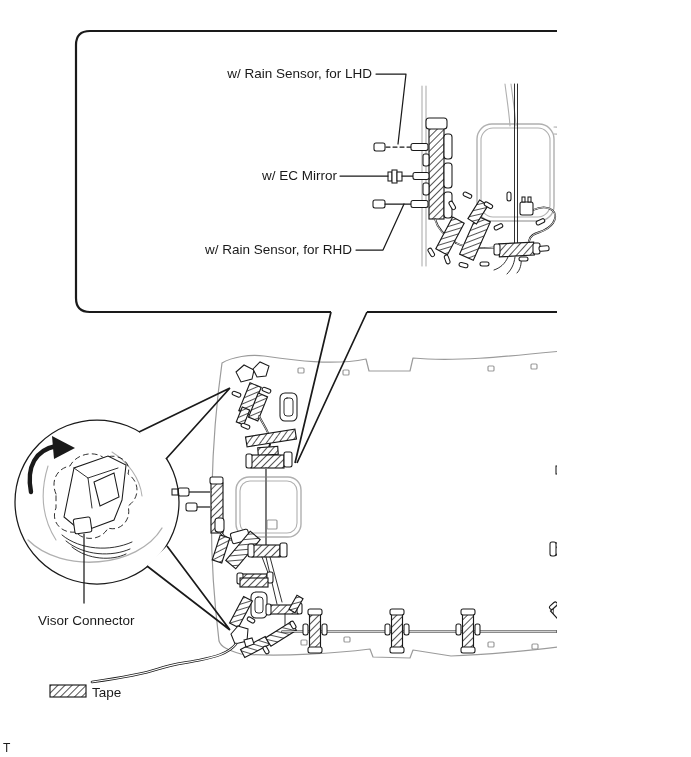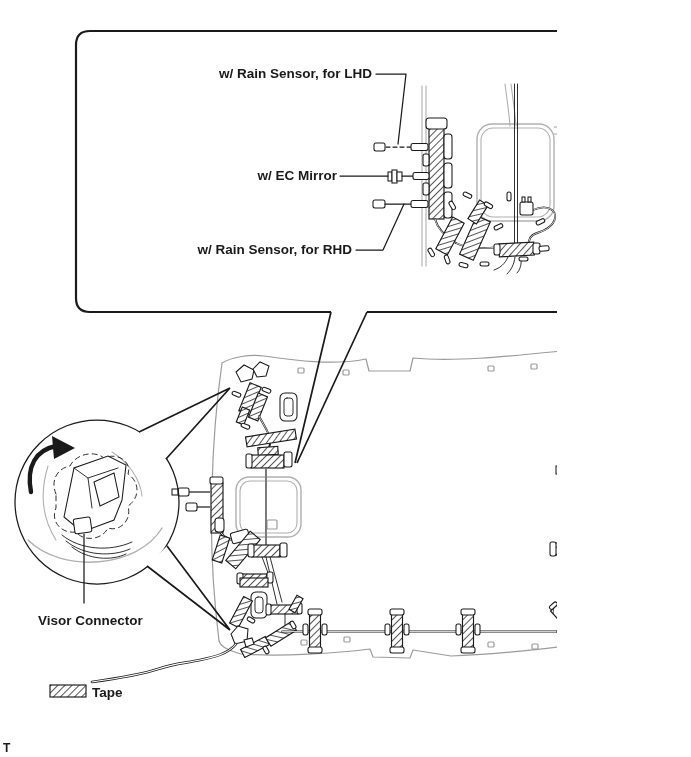--- a/index.html
+++ b/index.html
@@ -1,16 +1,16 @@
 <!DOCTYPE html>
 <html><head>
 <meta charset="utf-8">
 <style>
   html,body{margin:0;padding:0;background:#ffffff;}
-  .page{position:relative;width:557px;height:757px;background:#fff;overflow:hidden;font-weight:bold;}
+  .page{position:relative;width:557px;height:757px;background:#fff;overflow:hidden;}
   svg{display:block;}
   .lbl{font-family:"Liberation Sans",sans-serif;font-size:13.5px;fill:#1a1a1a;}
   .lbl-sm{font-family:"Liberation Sans",sans-serif;font-size:12px;fill:#1a1a1a;}
   .ln{stroke:#1a1a1a;fill:none;stroke-width:1.25;stroke-linecap:round;stroke-linejoin:round;}
   .lnthin{stroke:#1a1a1a;fill:none;stroke-width:0.9;stroke-linecap:round;}
   .border{stroke:#1a1a1a;fill:none;stroke-width:2.2;stroke-linejoin:round;}
   .wedge{stroke:#1a1a1a;fill:none;stroke-width:1.7;}
   .gray{stroke:#b0b0b0;fill:none;stroke-width:1.4;stroke-linecap:round;stroke-linejoin:round;}
   .gray-thin{stroke:#b0b0b0;fill:none;stroke-width:1.1;stroke-linecap:round;}
   .outline{stroke:#9b9b9b;fill:none;stroke-width:1.2;stroke-linejoin:round;}

